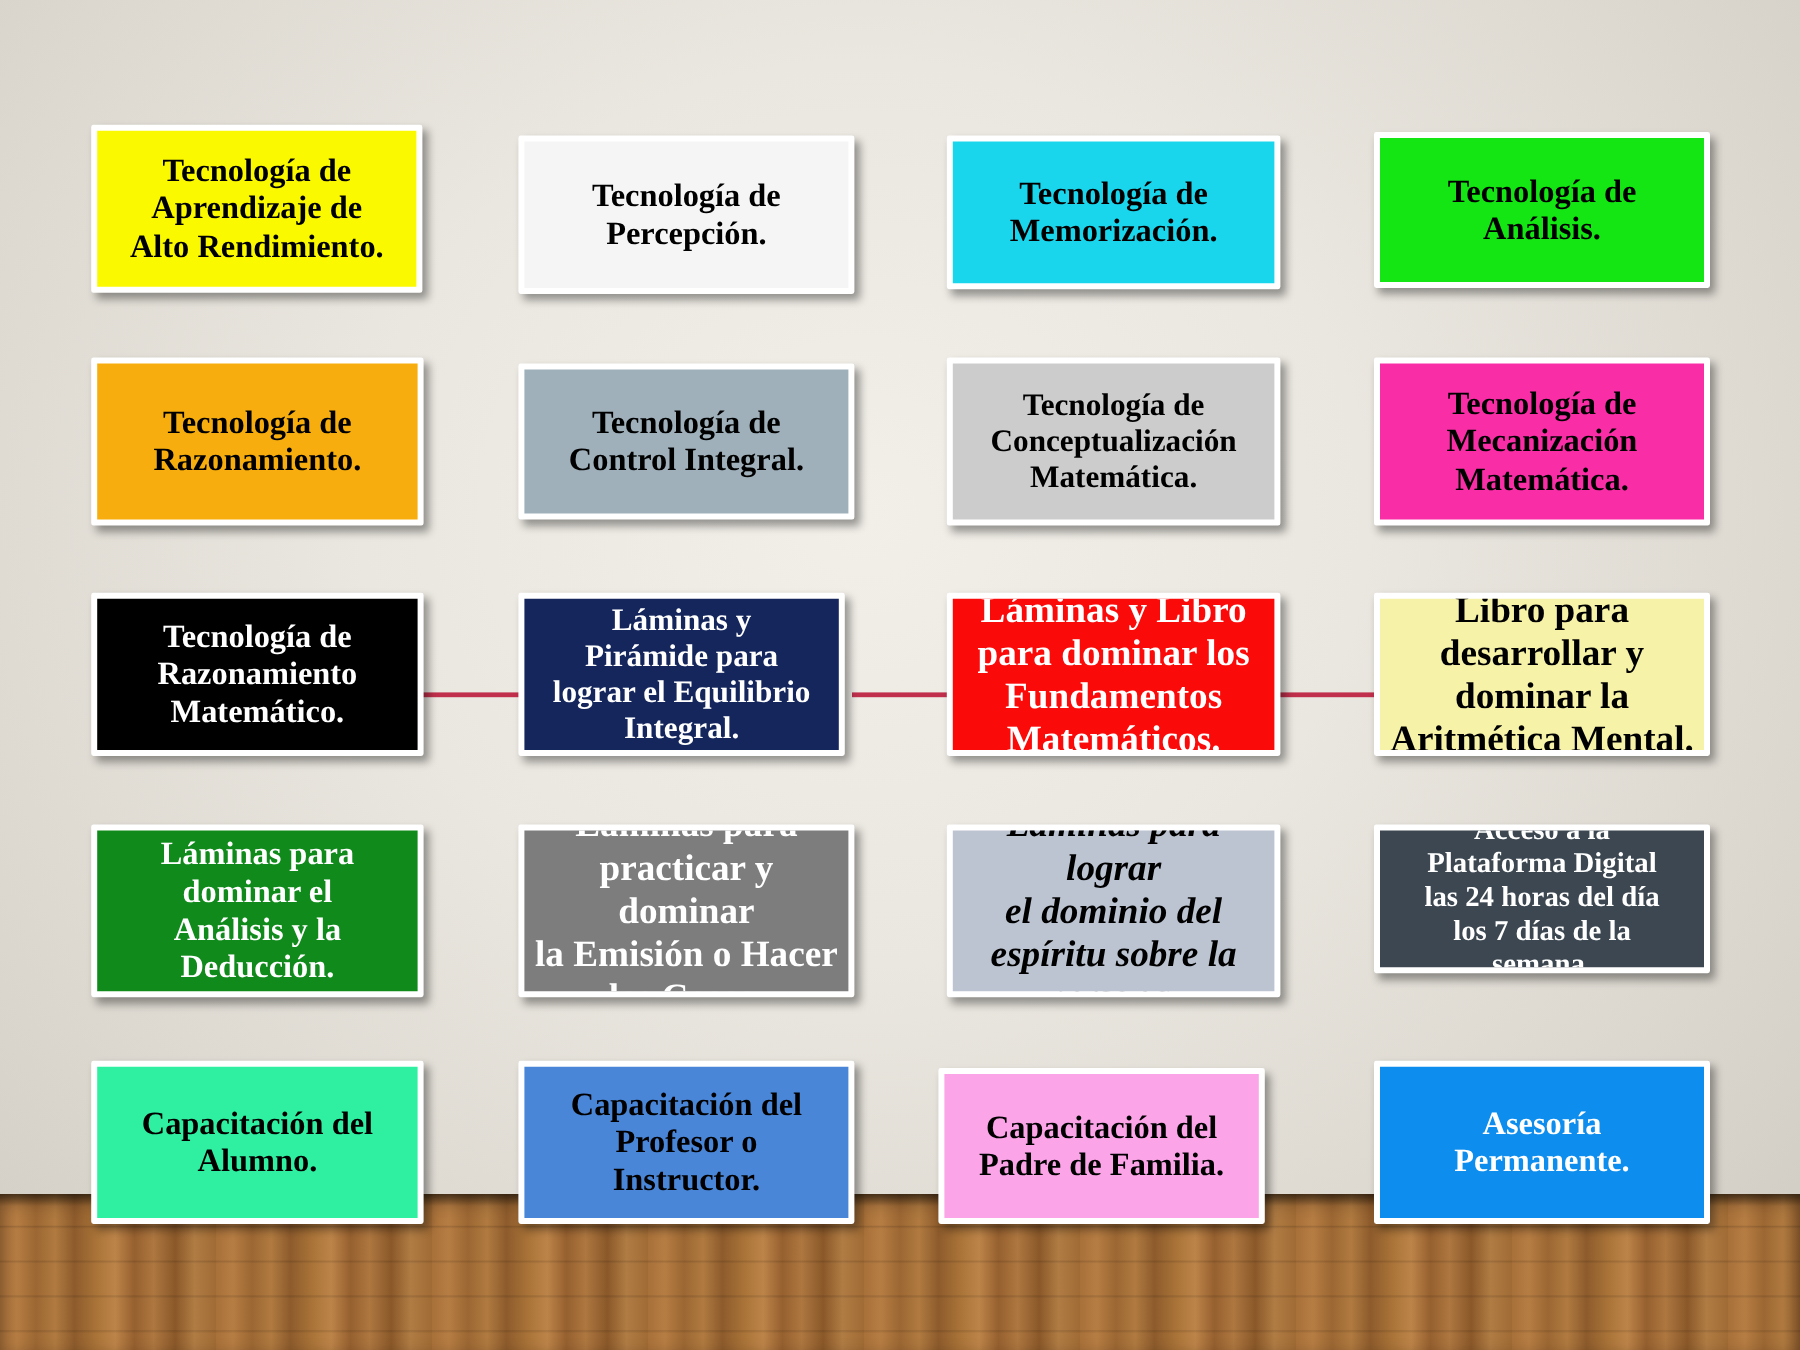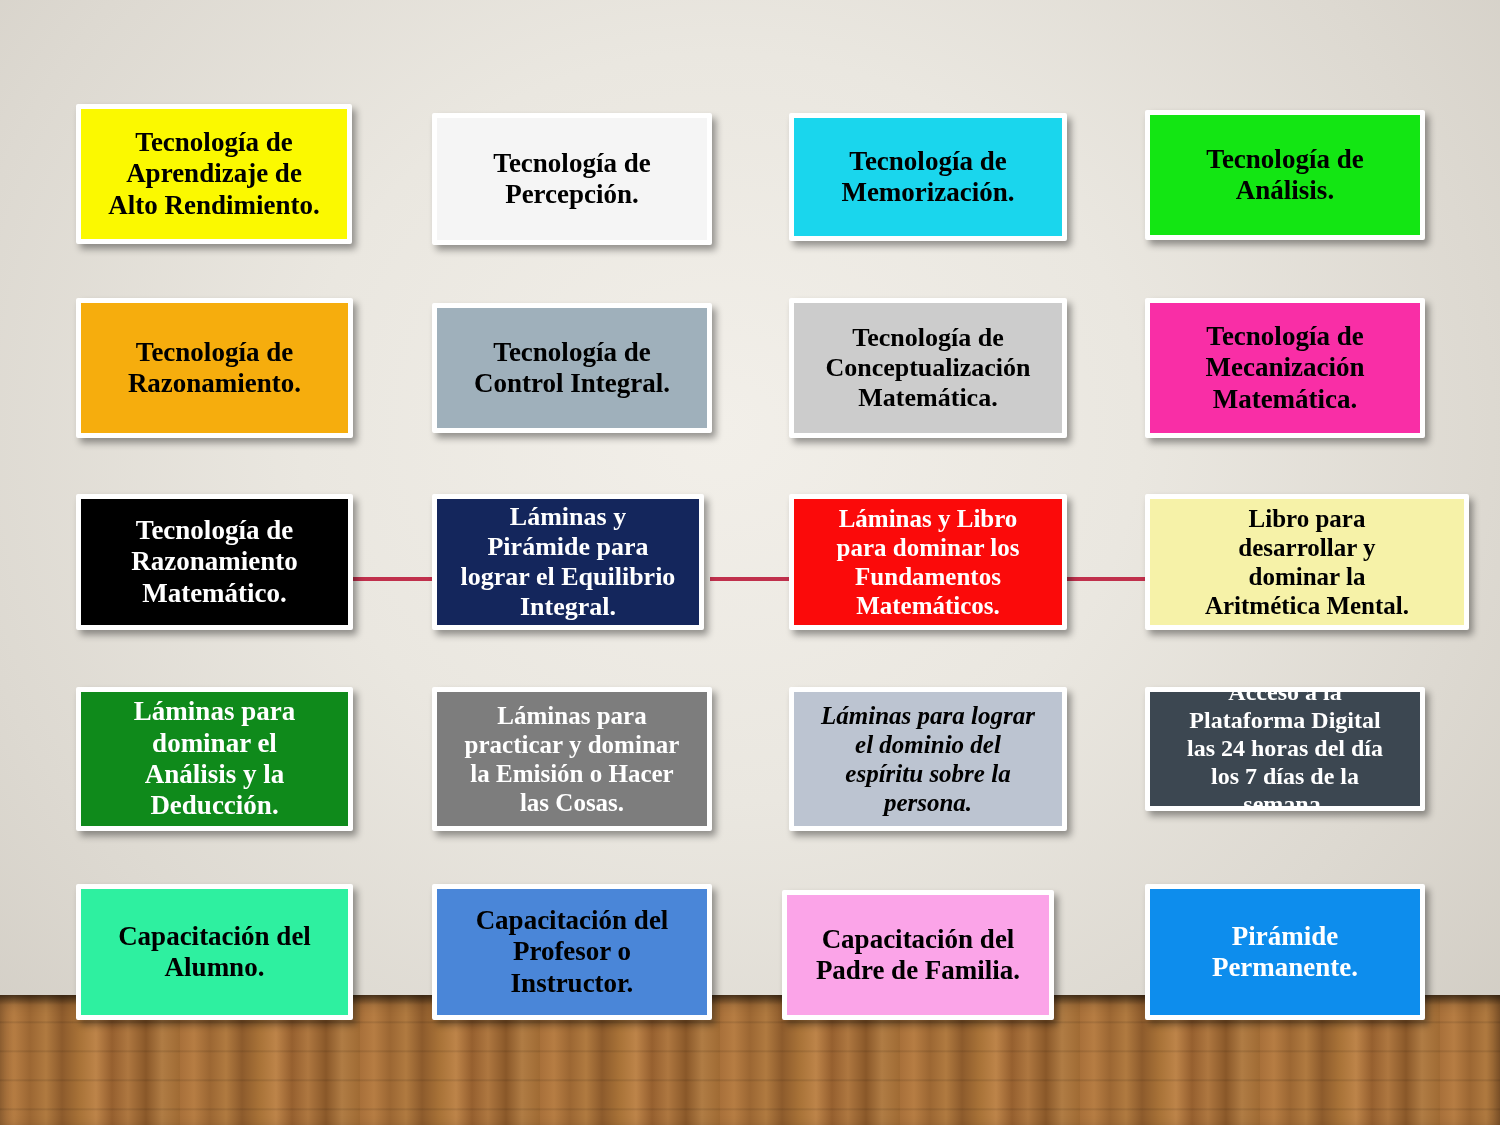--- a/index.html
+++ b/index.html
@@ -76,21 +76,21 @@
     line-height: 1.16;
     white-space: pre-line;
   }
   .connector {
     position: absolute;
     height: 4px;
     background: #c0304c;
   }
   .fs-27 .label { font-size: 27px; }
   .fs-26 .label { font-size: 26px; }
-  .fs-25 .label { font-size: 25px; }
+  .fs-25 .label { font-size: 31px; }
   .fs-24 .label { font-size: 24px; }
 </style>
 </head>
 <body>
 
 <div id="stage">
   <div id="floor"></div>
   <div class="grid" id="grid">
       <div class="connector" style="left: 352px; top: 577px; width: 82px; background: rgb(192, 48, 76);"></div>
       <div class="connector" style="left: 710px; top: 577px; width: 82px; background: rgb(192, 48, 76);"></div>
@@ -140,21 +140,21 @@
 Pirámide para
 lograr el Equilibrio
 Integral.</span>
       </div>
       <div class="card fs-25" style="left: 789px; top: 494px; width: 278px; height: 136px; background: rgb(251, 10, 10); color: rgb(255, 255, 255);">
         <span class="label">Láminas y Libro
 para dominar los
 Fundamentos
 Matemáticos.</span>
       </div>
-      <div class="card fs-25" style="left: 1145px; top: 494px; width: 324px; height: 136px; background: rgb(246, 242, 168); color: rgb(0, 0, 0);">
+      <div class="card fs-25" style="left: 1145px; top: 494px; width: 280px; height: 136px; background: rgb(246, 242, 168); color: rgb(0, 0, 0);">
         <span class="label">Libro para
 desarrollar y
 dominar la
 Aritmética Mental.</span>
       </div>
       <div class="card fs-27" style="left: 76px; top: 687px; width: 277px; height: 144px; background: rgb(15, 138, 27); color: rgb(255, 255, 255);">
         <span class="label">Láminas para
 dominar el
 Análisis y la
 Deducción.</span>
@@ -185,17 +185,17 @@
       <div class="card fs-27" style="left: 432px; top: 884px; width: 280px; height: 136px; background: rgb(74, 134, 216); color: rgb(0, 0, 0);">
         <span class="label">Capacitación del
 Profesor o
 Instructor.</span>
       </div>
       <div class="card fs-27" style="left: 782px; top: 890px; width: 272px; height: 130px; background: rgb(251, 164, 232); color: rgb(0, 0, 0);">
         <span class="label">Capacitación del
 Padre de Familia.</span>
       </div>
       <div class="card fs-27" style="left: 1145px; top: 884px; width: 280px; height: 136px; background: rgb(13, 141, 237); color: rgb(255, 255, 255);">
-        <span class="label">Pirámide
+        <span class="label">Asesoría
 Permanente.</span>
       </div>
     </div>
 </div>
 
 </body></html>

